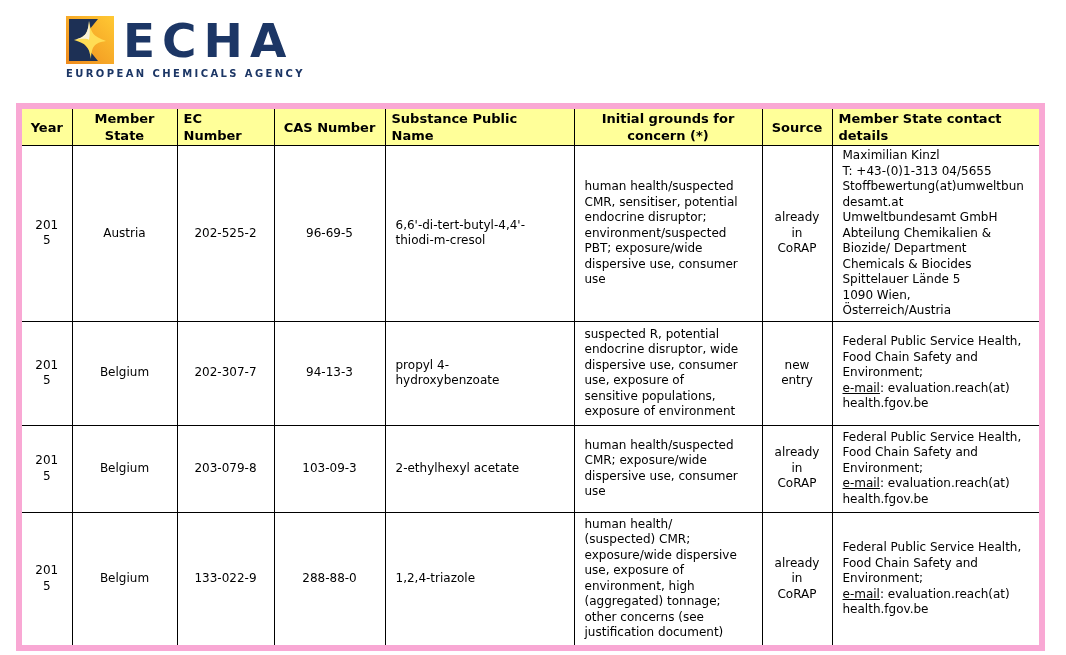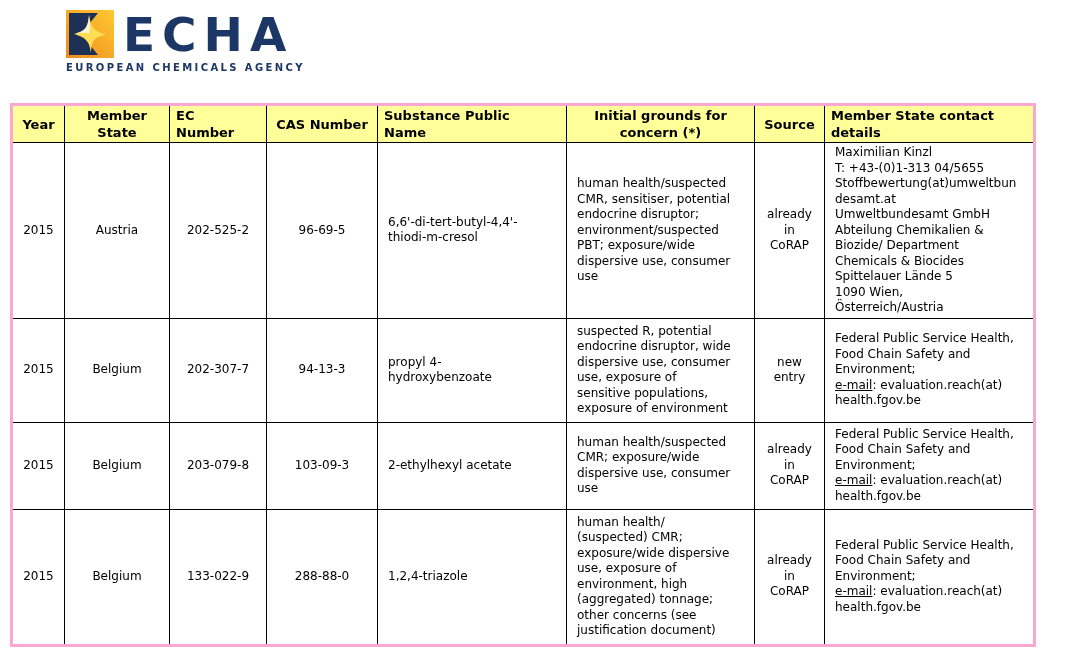--- a/index.html
+++ b/index.html
@@ -7,21 +7,21 @@
     position: relative;
     width: 1066px;
     height: 655px;
     background: #ffffff;
     font-family: "DejaVu Sans", "Liberation Sans", sans-serif;
     color: #000;
     overflow: hidden;
   }
 
   
-  .logo { position: absolute; left: 66px; top: 10px; }
+  .logo { position: absolute; left: 66px; top: 16px; }
   .logo-row { display: flex; align-items: flex-end; }
   .logo-mark { display: block; }
   .logo-acronym {
     font-size: 47px;
     font-weight: bold;
     letter-spacing: 7px;
     line-height: 46px;
     margin-left: 9px;
     color: var(--navy, #1C3665);
   }
@@ -30,26 +30,26 @@
     font-size: 10px;
     font-weight: bold;
     letter-spacing: 2.4px;
     color: var(--navy, #1C3665);
     white-space: nowrap;
   }
 
   
   table.subs {
     position: absolute;
-    left: 10px;
+    left: 16px;
     top: 103px;
     width: 1023px;
     border-collapse: collapse;
     table-layout: fixed;
-    border: 3px solid #f9a8d4;
+    border: 6px solid #f9a8d4;
   }
   table.subs th, table.subs td {
     border: 1px solid #000;
     overflow: hidden;
     overflow-wrap: break-word;
   }
   table.subs th {
     background: var(--header-bg, #FFFF99);
     font-size: 13px;
     font-weight: bold;

